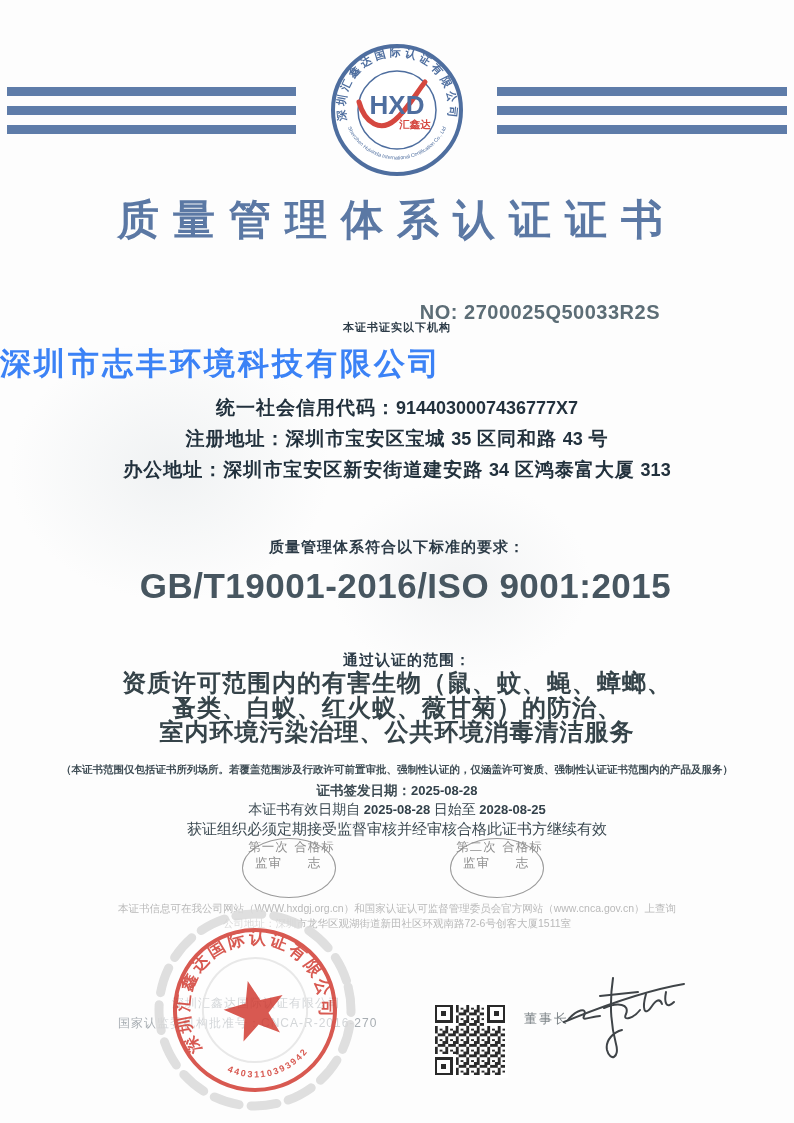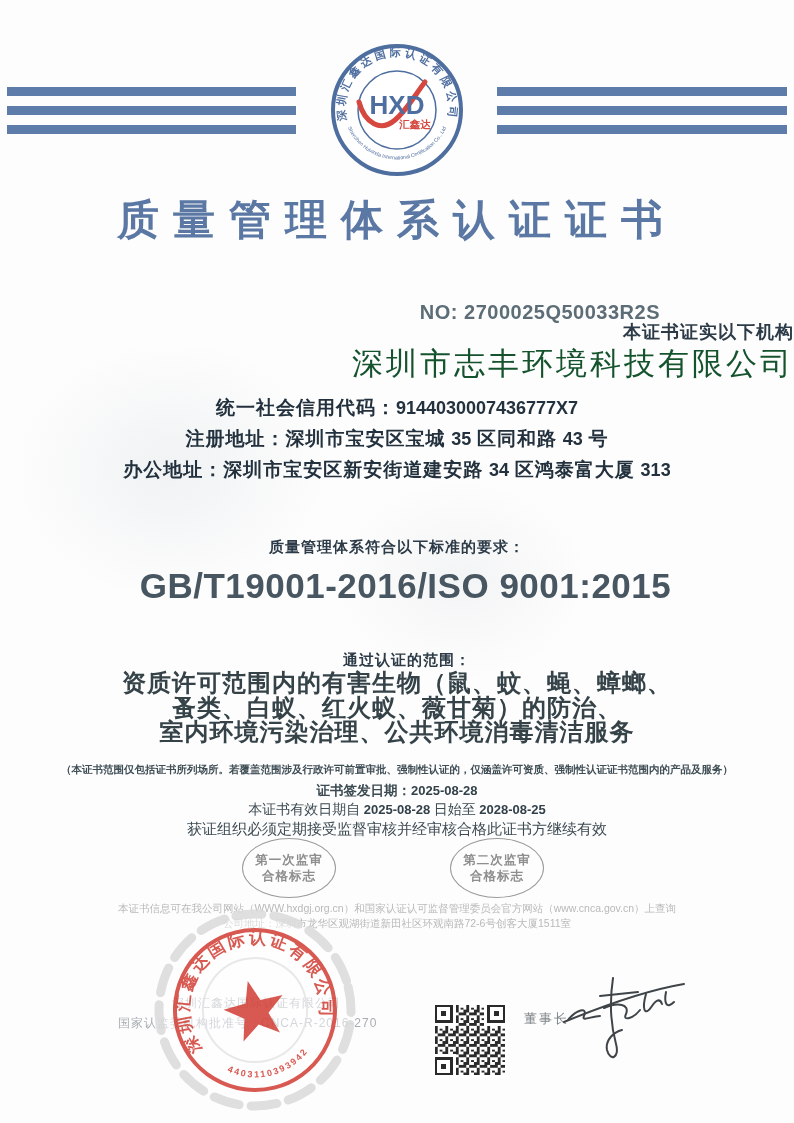--- a/index.html
+++ b/index.html
@@ -19,25 +19,25 @@
   .bar { position:absolute; height:9px; background:#5e7ca9; }
 
   .logo-wrap { position:absolute; left:329px; top:42px; width:136px; height:136px; }
 
   .title { position:absolute; left:0; right:0; top:192px; text-align:center;
            font-size:42px; font-weight:700; letter-spacing:14px; color:#5b78a4; }
 
   .cert-no { position:absolute; right:134px; top:277px; font-family:"Liberation Sans","DejaVu Sans",sans-serif;
              font-size:20px; font-weight:700; color:#5c6d76; letter-spacing:0.5px;margin-top:24px; }
 
-  .intro { position:absolute; left:0; right:0; top:320px; text-align:right;
-           font-size:18px; font-weight:700; color:#2c3b47; letter-spacing:1px; }
-
-  .company-name { position:absolute; left:0; right:0; top:343px; text-align:right;
-                  font-size:31px; font-weight:400; color:#14532d; letter-spacing:3px; }
+  .intro { position:absolute; left:0; right:0; top:320px; text-align:center;
+           font-size:11px; font-weight:700; color:#2c3b47; letter-spacing:1px; }
+
+  .company-name { position:absolute; left:0; right:0; top:343px; text-align:left;
+                  font-size:31px; font-weight:700; color:#3b82f6; letter-spacing:3px; }
 
   .info-line { position:absolute; left:0; right:0; text-align:center;
                font-size:19px; font-weight:700; color:#22313d; letter-spacing:1px; }
   .info-line .num { font-family:"Liberation Sans","DejaVu Sans",sans-serif; font-size:18px; letter-spacing:0; }
   .credit { top:395px; } .regaddr { top:426px; } .offaddr { top:457px; }
 
   .std-heading { position:absolute; left:0; right:0; top:538px; text-align:center;
                  font-size:15px; font-weight:700; color:#2c3b47; letter-spacing:1px; }
   .std-code { position:absolute; left:0; right:0; top:566px; text-align:center;
               font-family:"Liberation Sans","DejaVu Sans",sans-serif;
@@ -52,22 +52,22 @@
                 font-size:10.5px; font-weight:700; color:#3f4d55; }
   .issue { position:absolute; left:0; right:0; top:782px; text-align:center;
            font-size:13.5px; color:#3c4a52; font-weight:700; }
   .valid { position:absolute; left:0; right:0; top:801px; text-align:center;
            font-size:14px; color:#3c4a52; }
   .datebold { font-family:"Liberation Sans","DejaVu Sans",sans-serif; font-weight:700; font-size:13px; color:#33414a; }
   .supervision { position:absolute; left:0; right:0; top:820px; text-align:center;
                  font-size:15px; color:#3c4a52; }
 
   .audit-ellipse { position:absolute; width:94px; height:60px; border:1.5px solid #9a9a9a;
-                   border-radius:50%; display:flex; flex-direction:column; justify-content:center;
-                   text-align:center; font-size:12.5px; color:#8e8e8e; line-height:16px; letter-spacing:1px;font-weight:bold; }
+                   border-radius:50%; display:flex; flex-direction:row; justify-content:center;
+                   text-align:center; font-size:12.5px; color:#8e8e8e; line-height:16px; letter-spacing:1px; }
   .ae1 { left:242px; top:838px; } .ae2 { left:450px; top:838px; }
 
   .foot-gray { position:absolute; left:0; right:0; text-align:center;
                font-family:Liberation Sans, sans-serif;
                font-size:10.5px; color:#b9b9b9; }
   .fg1 { top:902px; } .fg2 { top:917px; }
 
   .seal-back { position:absolute; font-family:"Liberation Sans","DejaVu Sans",sans-serif;
                font-size:12px; color:#a7adb2; letter-spacing:1px; }
   .sb1 { left:172px; top:995px; } .sb2 { left:118px; top:1015px; }

